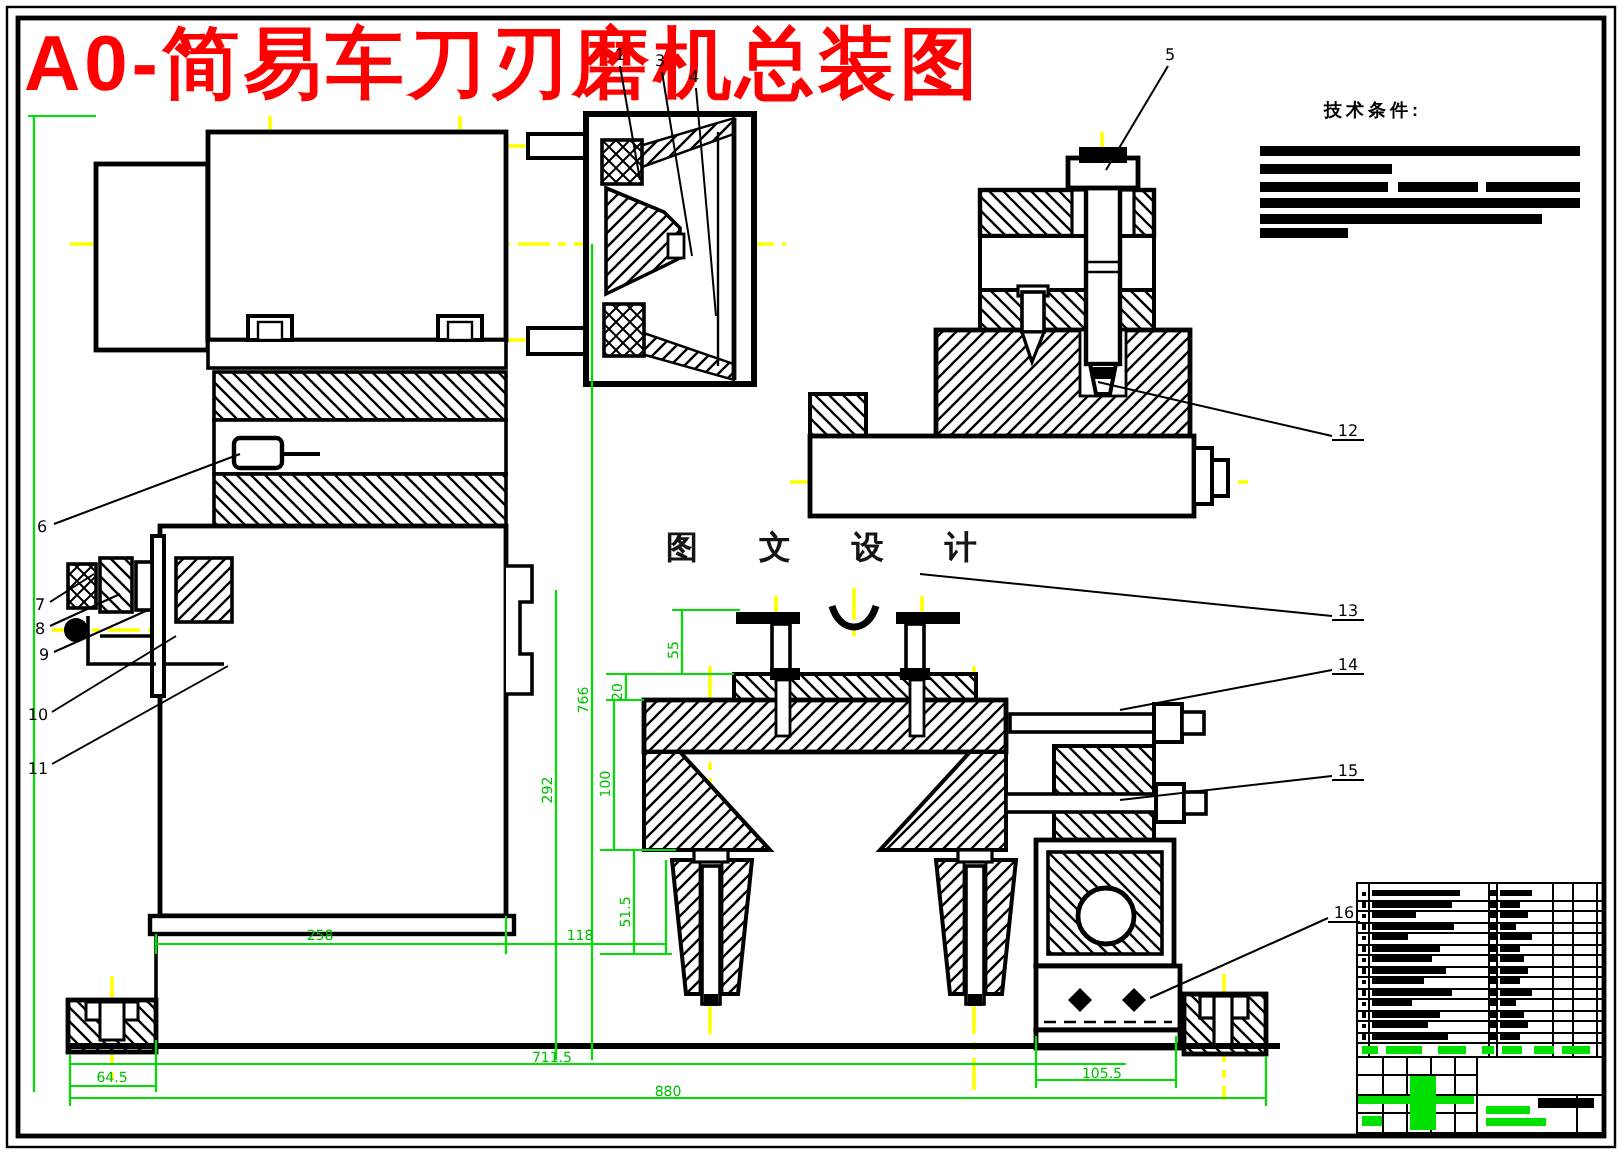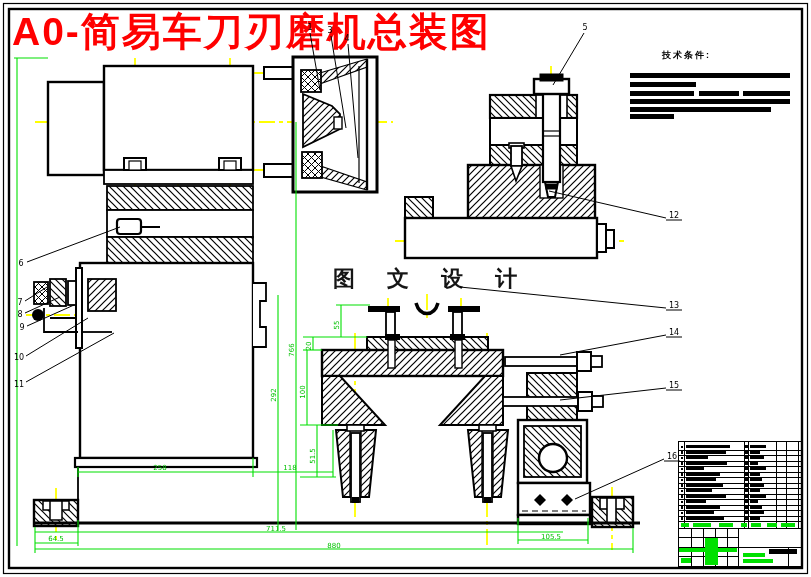--- a/index.html
+++ b/index.html
@@ -1,21 +1,21 @@
 <!DOCTYPE html>
 <html><head>
 <meta charset="utf-8">
 <style>
   html,body{margin:0;padding:0;background:#888;}
   #canvas{position:relative;width:811px;height:577px;background:#fff;outline:1px solid #000;overflow:hidden;
           font-family:"Liberation Sans",sans-serif;padding-left:19px;}
   .abs{position:absolute;}
   #main-title{left:12px;top:5px;font-size:39px;font-weight:bold;color:#ff0000;letter-spacing:2px;white-space:nowrap;z-index:1;}
   #tech-heading{left:662px;top:49px;font-size:9px;font-weight:bold;color:#000;letter-spacing:2px;z-index:1;}
-  #watermark{left:333px;top:264px;font-size:22px;font-weight:bold;color:#151515;letter-spacing:13px;white-space:nowrap;z-index:1;}
+  #watermark{left:333px;top:264px;font-size:16px;font-weight:bold;color:#151515;letter-spacing:13px;white-space:nowrap;z-index:1;}
   .bar{position:absolute;background:#000;}
   .gbar{position:absolute;background:#00e000;}
   .vline{position:absolute;border-left:1px solid #000;}
   .hline{position:absolute;border-top:1px solid #000;}
   #title-block{left:678px;top:441px;width:122px;height:124px;border:1.5px solid #000;background:#fff;z-index:1;}
   .bom-row{position:absolute;left:0;width:122px;height:5.5px;border-bottom:1px solid #000;}
   svg.scene{position:absolute;left:0;top:0;z-index:2;}
   text{font-family:"DejaVu Sans",sans-serif;}
   .ct{font-size:8px;fill:#000;}
   .gt{font-size:7px;fill:#00c000;}

